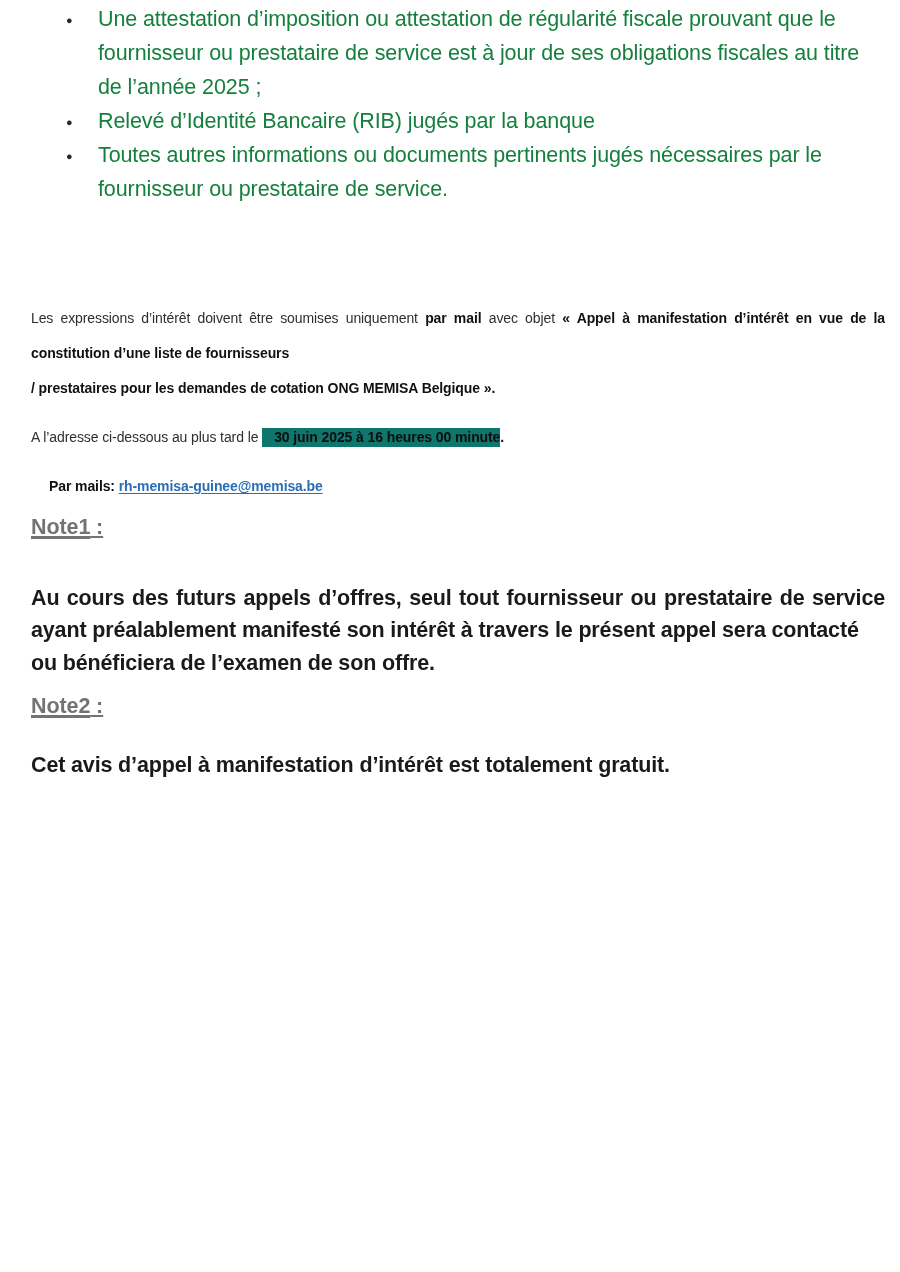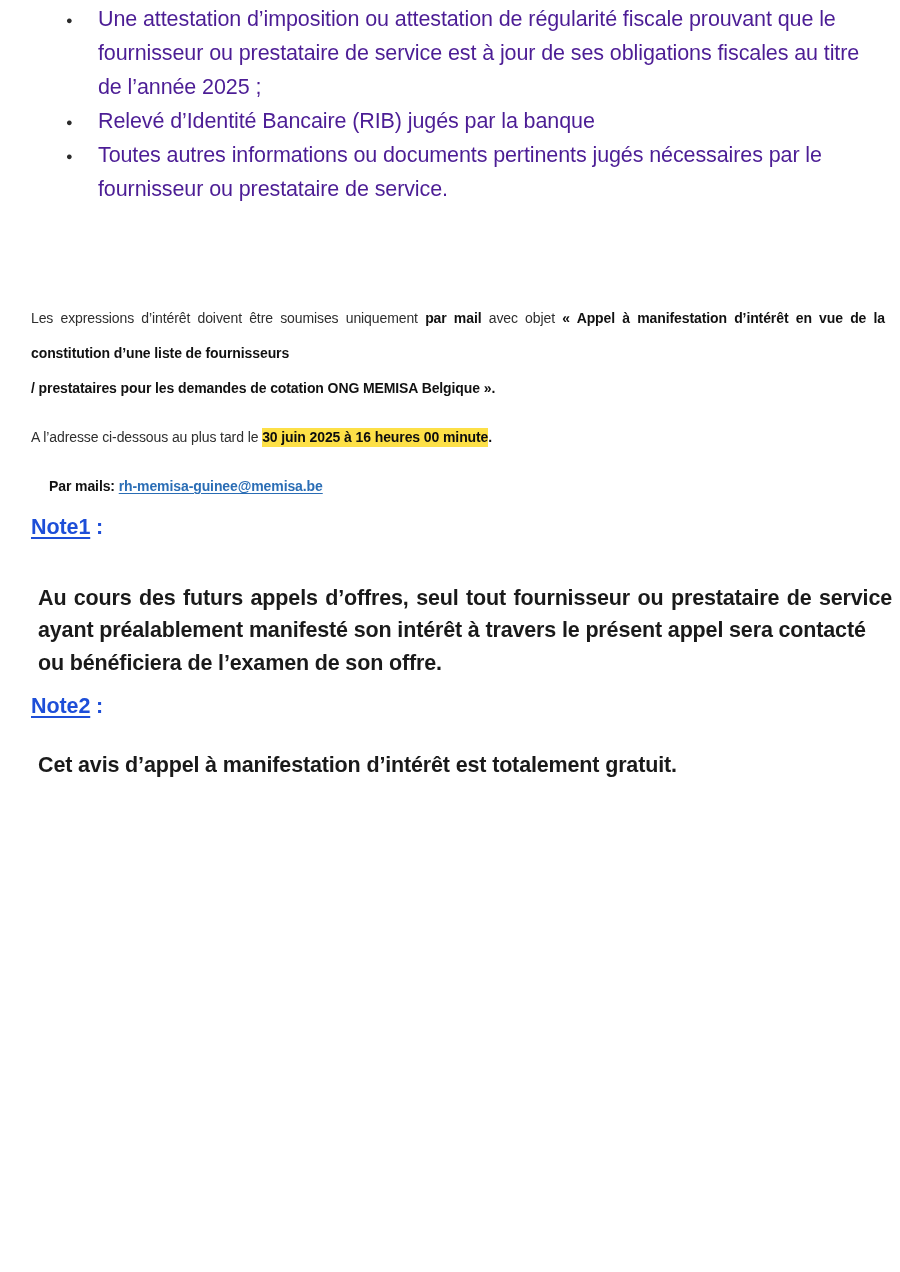--- a/index.html
+++ b/index.html
@@ -32,21 +32,21 @@
     width: 853px;
     margin: 0;
     padding: 0;
     list-style: none;
   }
   .bullet-item {
     position: relative;
     padding-left: 67px;
     font-size: 21.5px;
     line-height: 34px;
-    color: #4c1d95;
+    color: #15803d;
     letter-spacing: -0.1px;
   }
   .bullet-dot {
     position: absolute;
     left: 35px;
     top: 0;
     width: 9px;
     height: 34px;
     line-height: 34px;
     font-size: 17px;
@@ -75,24 +75,24 @@
   }
   .p-submit .lastline { display: block; }
   .b { font-weight: bold; color: #111111; }
 
   .p-deadline {
     left: 31px;
     top: 406px;
     width: 854px;
   }
   .hl {
-    background: #fde047;
+    background: #0f766e;
     font-weight: bold;
     color: #0d0d0d;
-    padding: 1px 0 2px 0;
+    padding: 1px 0 2px 12px;
   }
   .after-hl { font-weight: bold; color: #0d0d0d; }
 
   .p-mails {
     left: 49px;
     top: 455px;
     width: 854px;
     font-weight: bold;
     color: #111111;
   }
@@ -102,40 +102,40 @@
     text-underline-offset: 2px;
     font-weight: bold;
   }
 
   
   .note-label {
     position: absolute;
     font-size: 21.5px;
     line-height: 32px;
     font-weight: bold;
-    color: #1d4ed8;
+    color: #737373;
     letter-spacing: -0.1px;
+    text-decoration: underline;
   }
   .note-label .u {
     text-decoration: underline;
     text-underline-offset: 3px;
   }
   .n1-label { left: 31px; top: 511px; }
   .n2-label { left: 31px; top: 678px; margin-top: 12px; }
 
   .note-body {
     position: absolute;
     font-size: 21.5px;
     line-height: 32.5px;
     font-weight: bold;
     color: #1a1a1a;
     letter-spacing: -0.15px;
     text-align: justify;
     text-justify: inter-word;
-    margin-left: 7px;
   }
   .n1-body { left: 31px; top: 560px; width: 854px; }
   .n1-body .lastline { display: block; text-align: left; }
   .n2-body { left: 31px; top: 727px; width: 854px; text-align: left; }
 </style>
 </head>
 <body>
 
 <div class="page">
 

